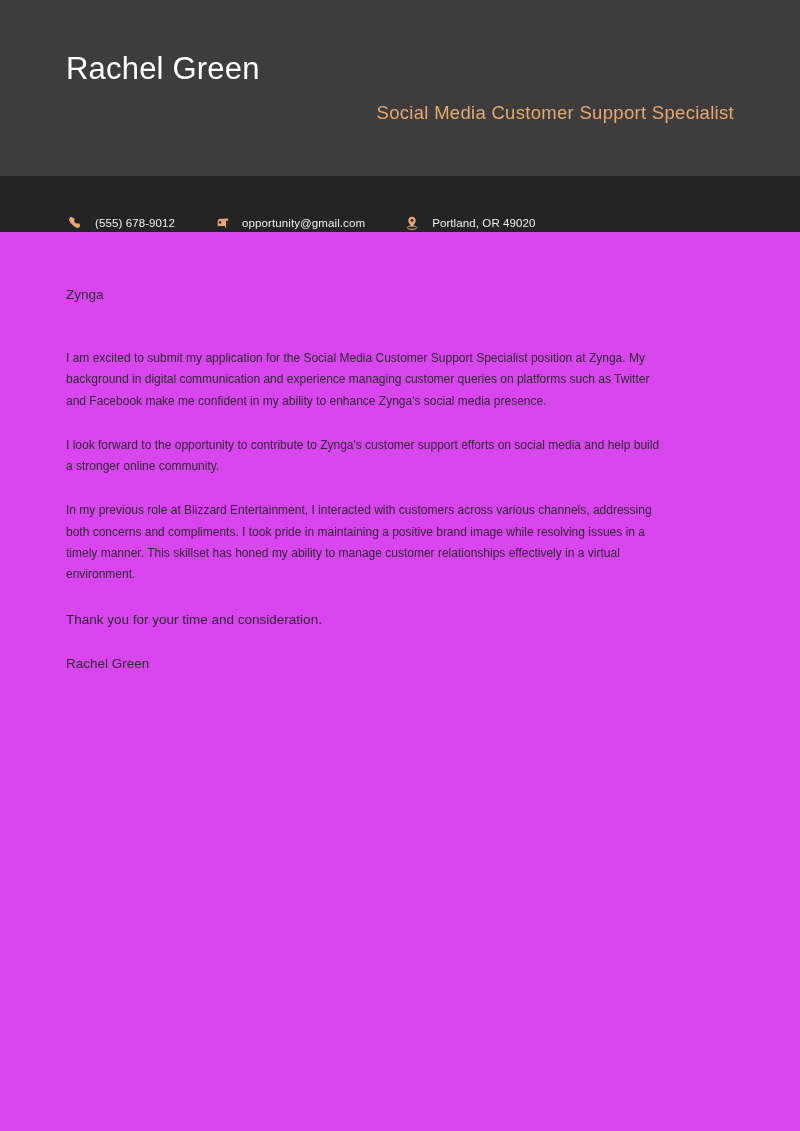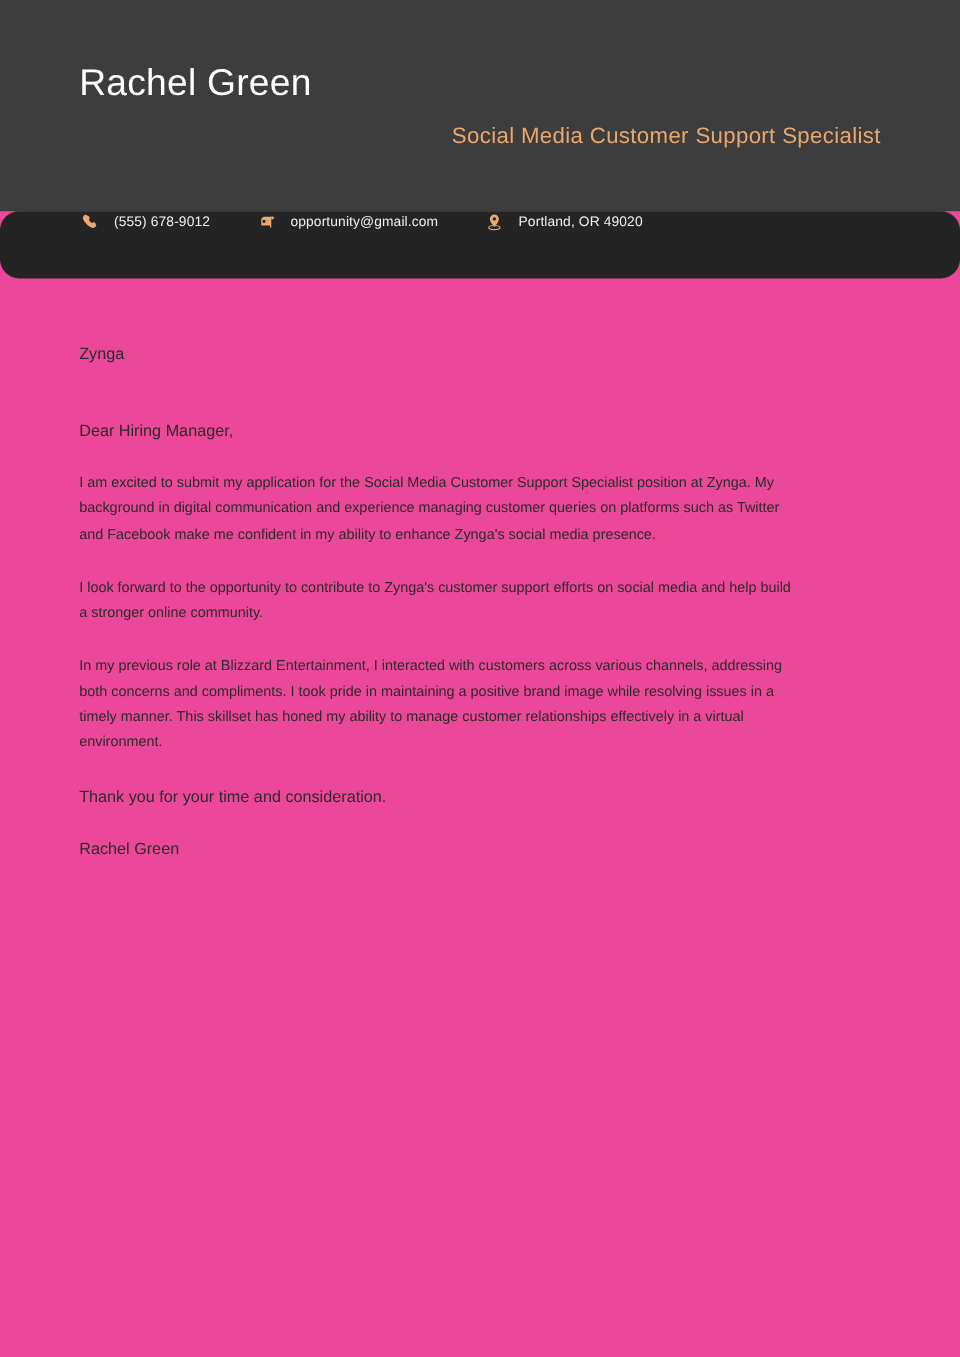--- a/index.html
+++ b/index.html
@@ -11,21 +11,21 @@
     height: 1131px;
     background: #ffffff;
     font-family: "Liberation Sans", sans-serif;
     -webkit-font-smoothing: antialiased;
   }
 
   .page {
     position: relative;
     width: 800px;
     height: 1131px;
-    background: #ec4899;
+    background: #d946ef;
     overflow: hidden;
   }
 
   
   .header-band {
     background: #3d3d3d;
     height: 176px;
     padding: 0 66px;
     box-sizing: border-box;
     display: flex;
@@ -50,22 +50,21 @@
     text-align: right;
   }
 
   
   .contact-band {
     background: #242424;
     height: 56px;
     padding: 0 66px;
     box-sizing: border-box;
     display: flex;
-    align-items: flex-start;
-    border-radius: 16px;
+    align-items: flex-end;
   }
   .contact-item {
     display: flex;
     align-items: center;
     margin-right: 38px;
   }
   .contact-icon {
     display: inline-flex;
     align-items: center;
     justify-content: center;
@@ -170,21 +169,20 @@
       <span class="contact-text">Portland, OR 49020</span>
     </div>
 
   </div>
 
   <div class="letter">
     <div class="letter-inner">
 
       <p class="recipient">Zynga</p>
 
-      <p class="salutation">Dear Hiring Manager,</p>
 
       <p class="body-para">I am excited to submit my application for the Social Media Customer Support Specialist position at Zynga. My background in digital communication and experience managing customer queries on platforms such as Twitter and Facebook make me confident in my ability to enhance Zynga's social media presence.</p>
 
       <p class="body-para">I look forward to the opportunity to contribute to Zynga's customer support efforts on social media and help build a stronger online community.</p>
 
       <p class="body-para">In my previous role at Blizzard Entertainment, I interacted with customers across various channels, addressing both concerns and compliments. I took pride in maintaining a positive brand image while resolving issues in a timely manner. This skillset has honed my ability to manage customer relationships effectively in a virtual environment.</p>
 
       <p class="closing-line">Thank you for your time and consideration.</p>
 
 

